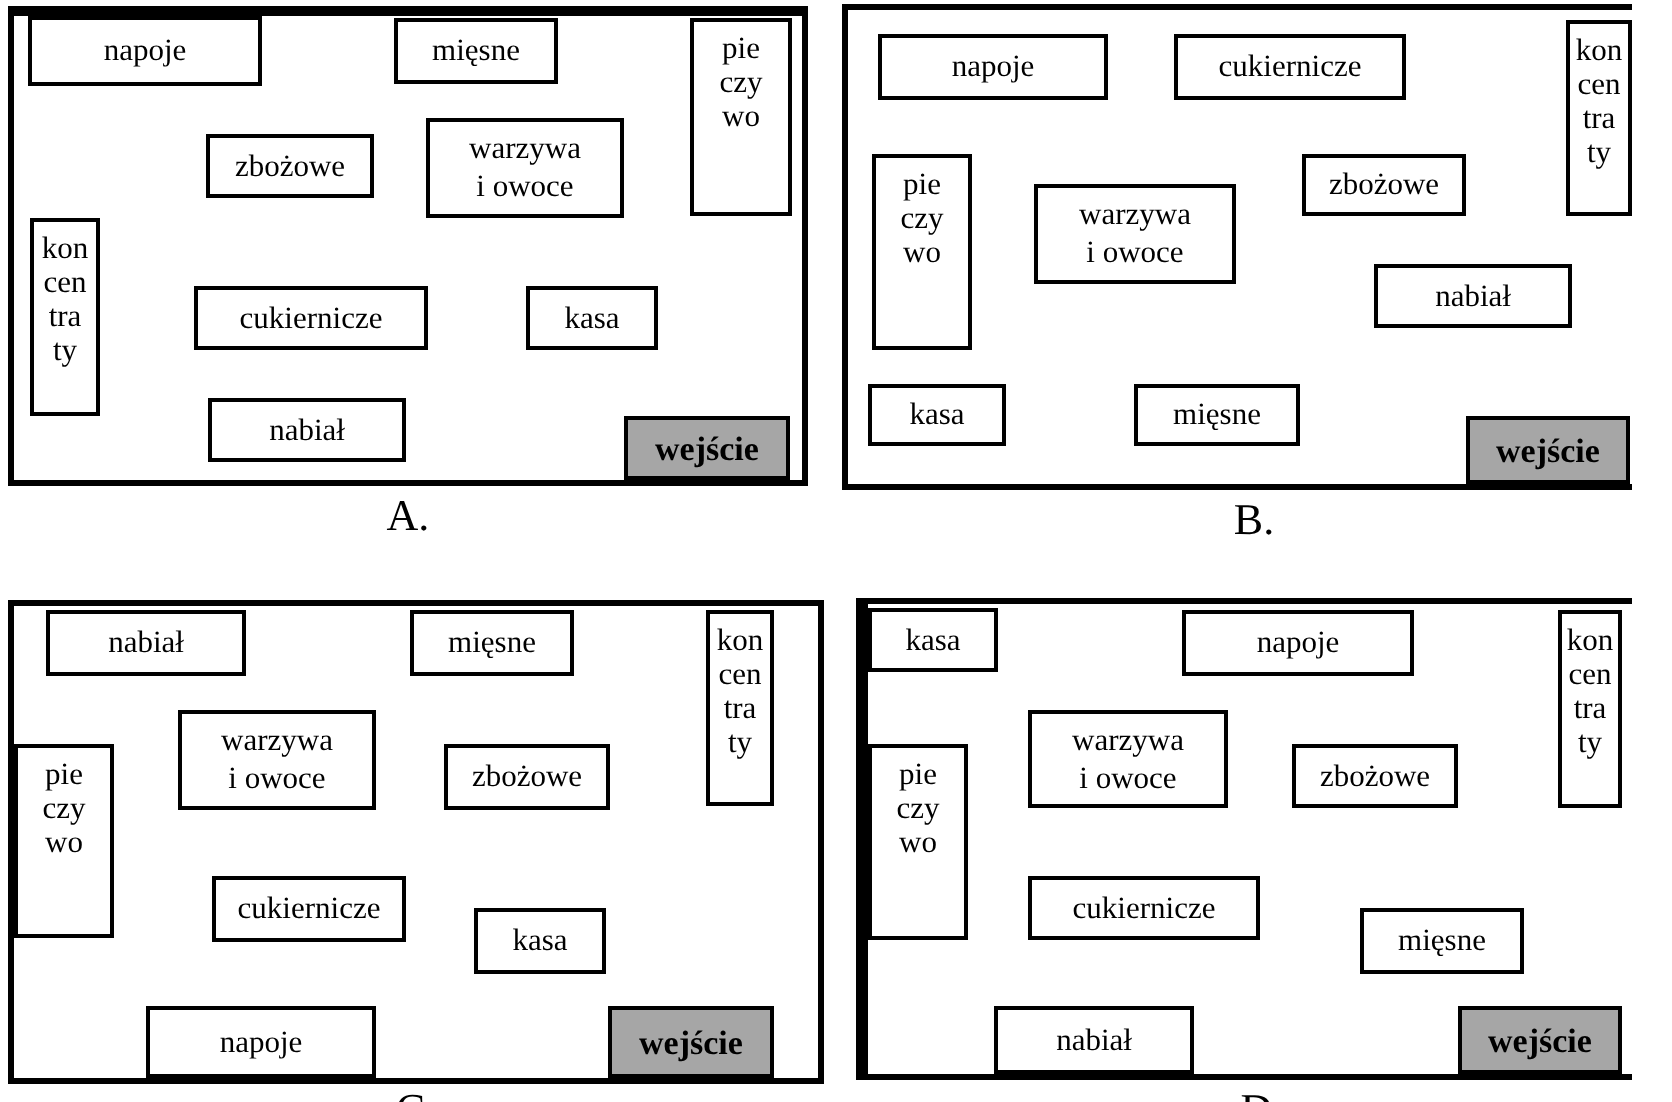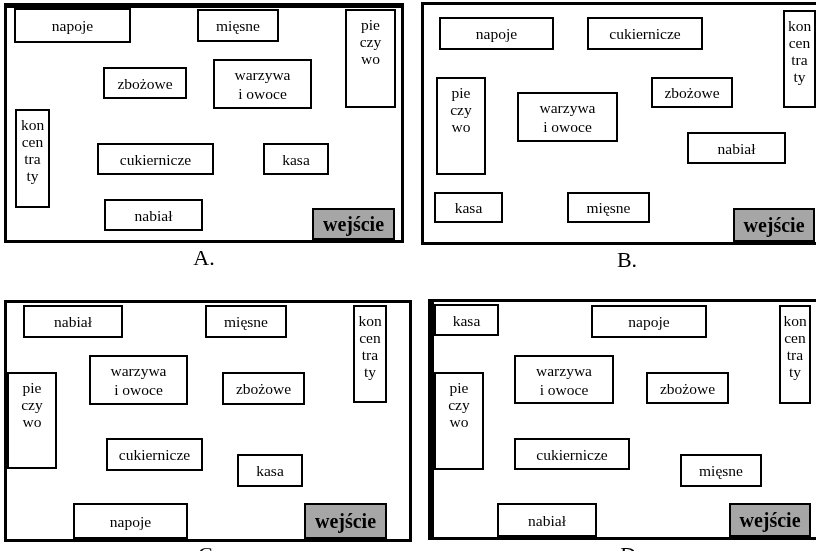--- a/index.html
+++ b/index.html
@@ -39,21 +39,21 @@
     overflow: hidden;
   }
   .box.vertical {
     align-items: flex-start;
     padding-top: 5px;
     line-height: 17px;
     font-family: Liberation Serif, serif;
   }
   .box.entrance {
     font-weight: bold;
-    font-size: 20px;
+    font-size: 17px;
   }
   .caption {
     position: absolute;
     text-align: center;
     font-size: 22px;
     line-height: 24px;
   }
 </style>
 </head>
 <body>

